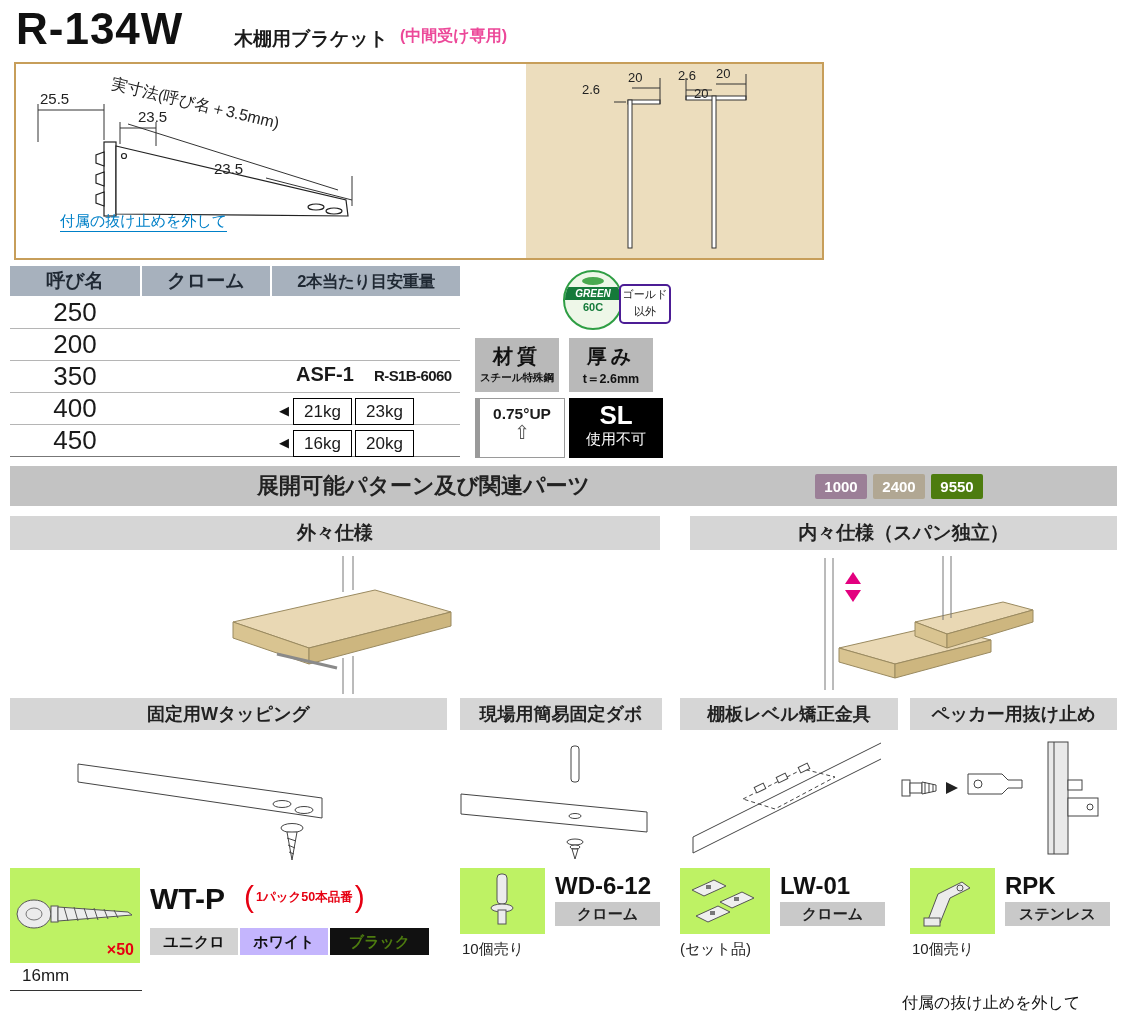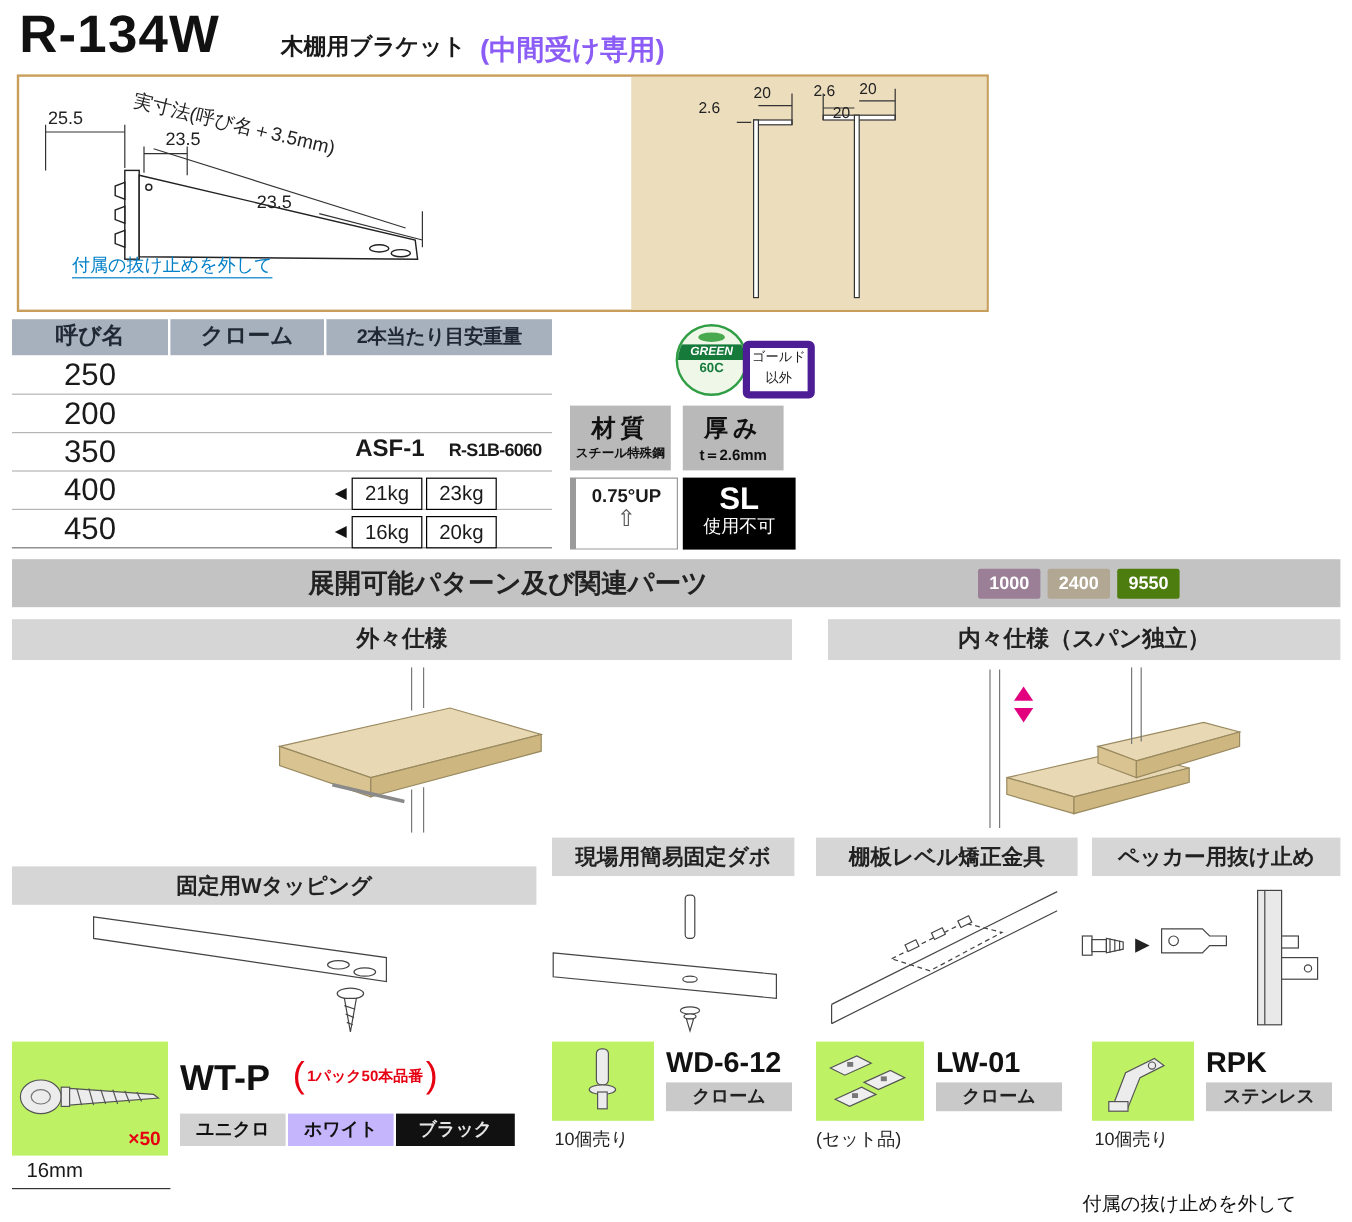--- a/index.html
+++ b/index.html
@@ -3,21 +3,21 @@
 <meta charset="utf-8">
 <style>
   html,body{margin:0;padding:0;background:#fff;}
   #page{position:relative;width:1127px;height:1018px;background:#fff;overflow:hidden;
         font-family:"Liberation Sans","DejaVu Sans",sans-serif;color:#1a1a1a;}
   .abs{position:absolute;}
 
   
   .title{left:16px;top:4px;font-size:44px;font-weight:900;letter-spacing:1px;color:#111;}
   .subtitle{left:234px;top:26px;font-size:19px;font-weight:700;}
-  .subtitle-note{left:400px;top:26px;font-size:23px;font-weight:700;color:#8b5cf6;}
+  .subtitle-note{left:400px;top:26px;font-size:16px;font-weight:700;color:#ec4899;}
 
   
   .draw-box{left:14px;top:62px;width:806px;height:194px;border:2px solid #c79e5a;background:#fff;}
   .cs-panel{left:510px;top:0;width:296px;height:194px;background:#ecddbd;}
   .bracket-svg{left:0;top:0;}
   .cs-svg{left:510px;top:0;}
   .dim{font-size:15px;color:#222;}
   .d-255{left:24px;top:26px;}
   .d-235t{left:122px;top:44px;}
   .slope-label{left:98px;top:10px;font-size:16px;transform:rotate(13.5deg);transform-origin:0 0;white-space:nowrap;}
@@ -48,21 +48,21 @@
     line-height:25px;font-size:17px;}
   .wb00{left:293px;top:398px;}.wb01{left:355px;top:398px;}
   .wb10{left:293px;top:430px;}.wb11{left:355px;top:430px;}
 
   
   .eco-logo{left:563px;top:270px;width:56px;height:56px;border:2px solid #2f9e44;border-radius:50%;
     background:#eef7e8;text-align:center;overflow:hidden;}
   .eco-leaf{width:22px;height:8px;background:#49a94f;border-radius:50%;margin:5px auto 2px;}
   .eco-band{background:#157a3a;color:#fff;font-size:10px;font-weight:700;font-style:italic;line-height:13px;}
   .eco-sub{color:#157a3a;font-size:11px;font-weight:800;line-height:14px;}
-  .eco-label{left:619px;top:284px;width:48px;height:36px;border:6px solid #4c1d95;border-radius:5px;
+  .eco-label{left:619px;top:284px;width:48px;height:36px;border:2px solid #4c1d95;border-radius:5px;
     background:#fff;text-align:center;font-size:11px;line-height:17px;}
   .attr-box{width:84px;height:54px;background:#b9b9b9;text-align:center;color:#111;}
   .attr-title{font-size:20px;font-weight:700;letter-spacing:4px;margin-top:5px;}
   .attr-val{font-size:10.5px;font-weight:700;margin-top:1px;}
   .mat{left:475px;top:338px;}
   .thk{left:569px;top:338px;}
   .thk .attr-val{font-size:12.5px;}
   .slope-box{left:475px;top:398px;width:84px;height:58px;background:#fff;border:1px solid #9a9a9a;
     border-left:5px solid #9a9a9a;text-align:center;}
   .slope-txt{font-size:15.5px;font-weight:800;margin-top:6px;}
@@ -85,21 +85,21 @@
   .sec-head{top:516px;height:34px;line-height:34px;background:#d6d6d6;text-align:center;
     font-size:19px;font-weight:800;color:#222;}
   .sec-outer{left:10px;width:650px;}
   .sec-inner{left:690px;width:427px;}
   .shelf-left{left:215px;top:556px;}
   .shelf-right{left:795px;top:556px;}
 
   
   .part-head{top:698px;height:32px;line-height:32px;background:#d6d6d6;text-align:center;
     font-size:18px;font-weight:800;color:#222;}
-  .ph0{left:10px;width:437px;margin-top:24px;}
+  .ph0{left:10px;width:437px;}
   .ph1{left:460px;width:202px;}
   .ph2{left:680px;width:218px;}
   .ph3{left:910px;width:207px;}
   .part-ill-1{left:70px;top:736px;}
   .part-ill-2{left:455px;top:736px;}
   .part-ill-3{left:685px;top:733px;}
   .part-ill-4{left:898px;top:736px;}
 
   
   .photo-box{background:#bef264;}
@@ -108,21 +108,21 @@
   .wtp-size{left:22px;top:966px;font-size:17px;}
   .wtp-rule{left:10px;top:990px;width:132px;border-top:1px solid #333;}
   .prod-name{font-weight:900;color:#111;}
   .wtp-name{left:150px;top:882px;font-size:30px;}
   .wtp-note{left:244px;top:882px;color:#e60012;display:flex;align-items:center;}
   .wtp-note .paren{font-size:30px;font-weight:400;line-height:30px;}
   .wtp-note .nlines{display:flex;font-size:12.5px;font-weight:700;line-height:15px;padding:0 2px;}
   .swatch{top:928px;height:27px;line-height:27px;text-align:center;font-size:15px;font-weight:700;}
   .sw-uni{left:150px;width:88px;background:#d2d2d2;color:#111;}
   .sw-wht{left:240px;width:88px;background:#c4b5fd;color:#111;}
-  .sw-blk{left:330px;width:99px;background:#111;color:#e5e5e5;}
+  .sw-blk{left:330px;width:99px;background:#111;color:#4d7c0f;}
   .pb-wd{left:460px;top:868px;width:85px;height:66px;}
   .pb-lw{left:680px;top:868px;width:90px;height:66px;}
   .pb-rpk{left:910px;top:868px;width:85px;height:66px;}
   .sale-note{font-size:15px;color:#222;}
   .sn-wd{left:462px;top:940px;}
   .sn-lw{left:680px;top:940px;}
   .sn-rpk{left:912px;top:940px;}
   .pn-wd{left:555px;top:872px;font-size:24px;}
   .pn-lw{left:780px;top:872px;font-size:24px;}
   .pn-rpk{left:1005px;top:872px;font-size:24px;}

